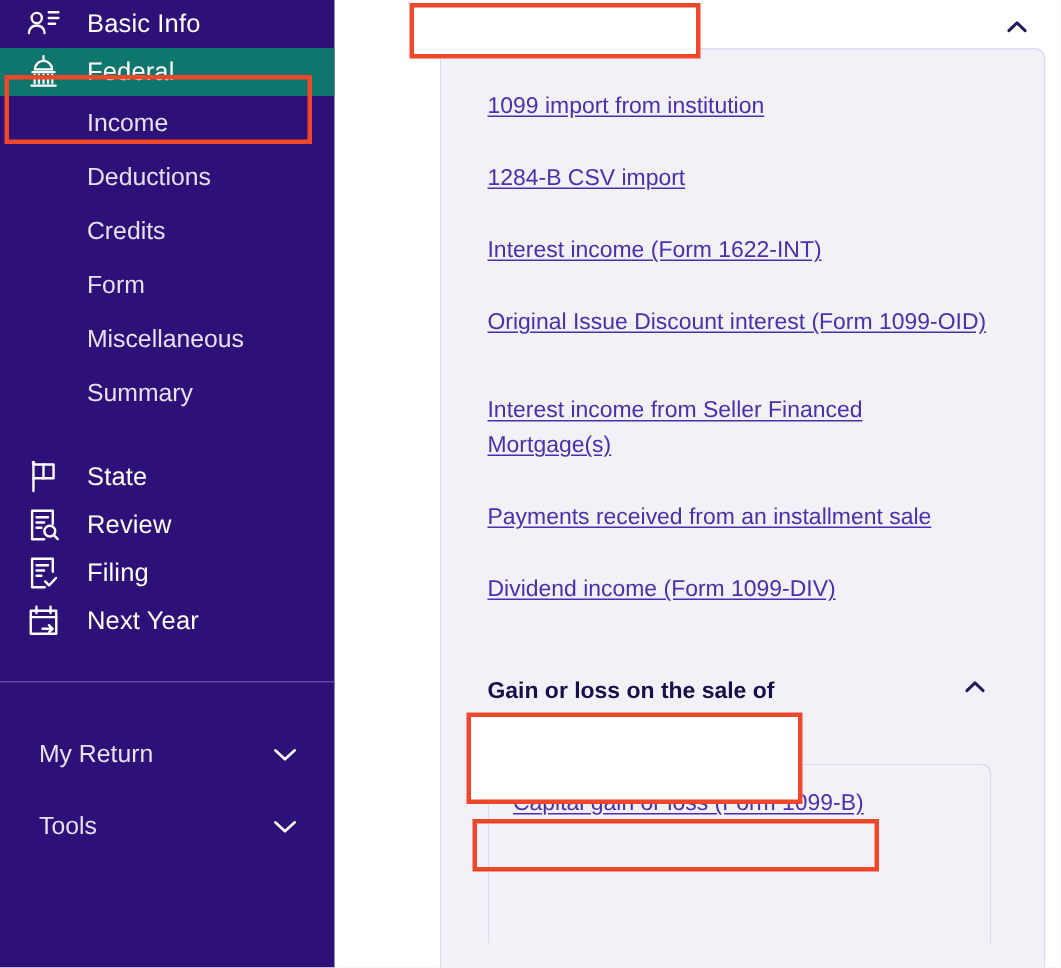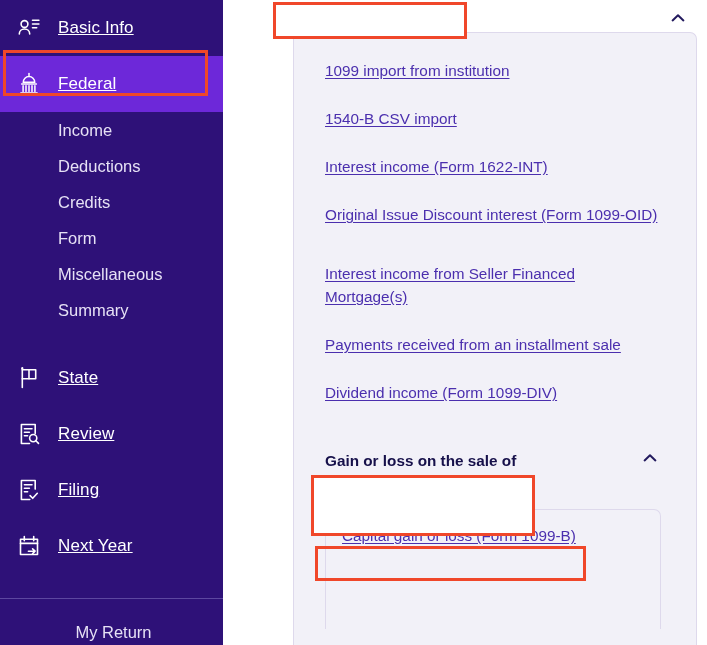--- a/index.html
+++ b/index.html
@@ -20,30 +20,29 @@
     position: absolute;
     left: 0; top: 0;
     width: 223px;
     height: 645px;
     background: #2e1178;
     overflow: hidden;
   }
   .nav-main {
     display: flex;
     align-items: center;
-    height: 56px;
+    height: 32px;
     padding-left: 14px;
     box-sizing: border-box;
     color: #ffffff;
     font-size: 17px;
     letter-spacing: .1px;
-    text-decoration: underline;
   }
   .nav-main.active {
-    background: #6d28d9;
+    background: #0f766e;
   }
   .nav-ico {
     width: 30px;
     height: 30px;
     flex: 0 0 30px;
     margin-right: 14px;
     display: flex;
     align-items: center;
     justify-content: center;
   }
@@ -70,21 +69,20 @@
   .sb-spacer2 { height: 24px; }
 
   .nav-foot {
     height: 48px;
     display: flex;
     align-items: center;
     padding: 0 22px 0 26px;
     box-sizing: border-box;
     color: #e6e1f5;
     font-size: 16.5px;
-    flex-direction: column;
   }
   .nav-foot .lbl { flex: 1 1 auto; }
   .chev-d { width: 22px; height: 22px; flex: 0 0 22px; }
 
   
   #main {
     position: absolute;
     left: 288px; top: 0;
     width: 419px;
     height: 527px;
@@ -272,21 +270,21 @@
       </svg>
     </span>
   </div>
 
   <div class="card" style="position:absolute; left:5px; top:32px; width:404px; height:620px; border-bottom:none; border-radius:7px 7px 0 0; padding:26px 0 0 31px;">
 
     <div class="lnk-row">
       <a class="lnk">1099 import from institution</a>
     </div>
     <div class="lnk-row">
-      <a class="lnk">1540-B CSV import</a>
+      <a class="lnk">1284-B CSV import</a>
     </div>
     <div class="lnk-row">
       <a class="lnk">Interest income (Form 1622-INT)</a>
     </div>
     <div class="lnk-row" style="max-width:340px;">
       <a class="lnk">Original Issue Discount interest (Form 1099-OID)</a>
     </div>
     <div class="lnk-row" style="max-width:290px;margin-top:11px;">
       <a class="lnk">Interest income from Seller Financed Mortgage(s)</a>
     </div>

